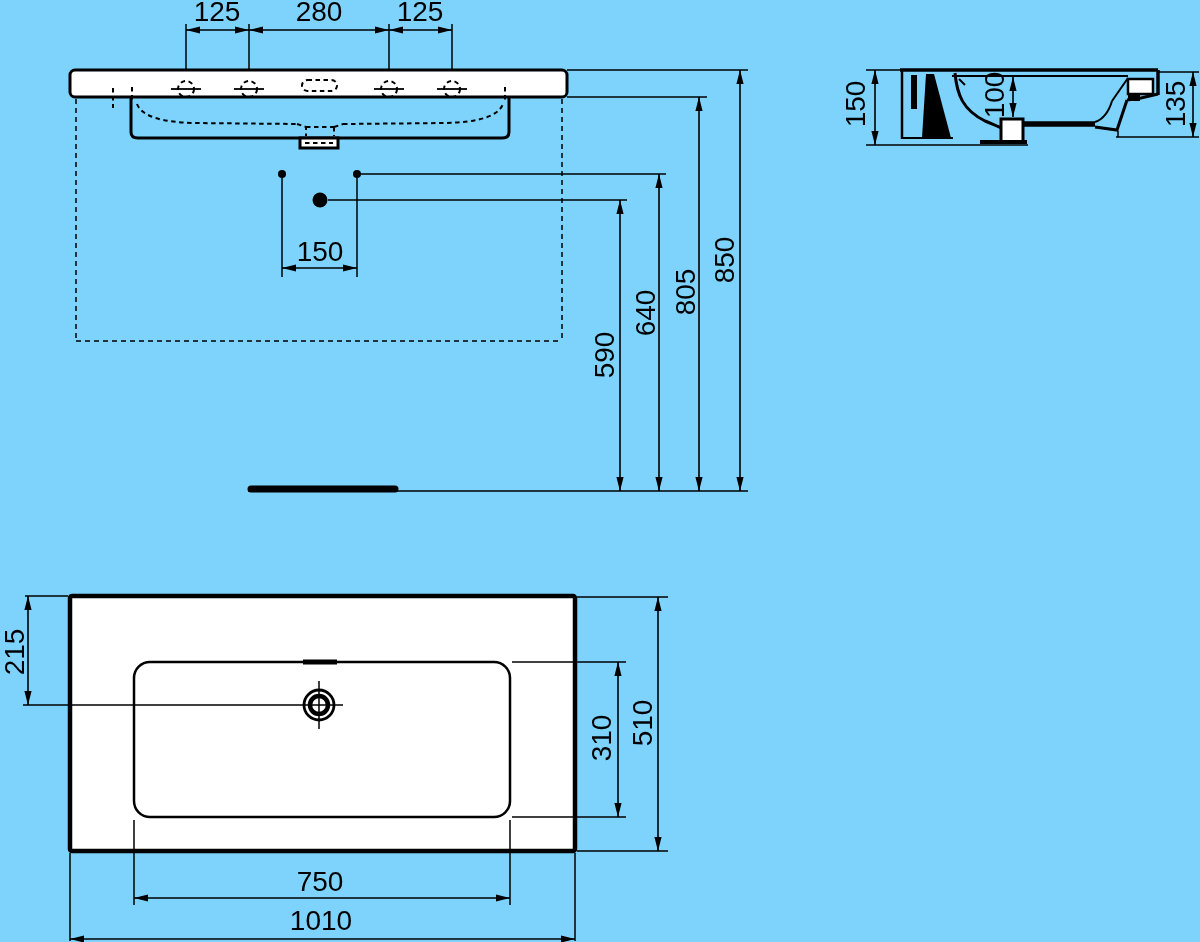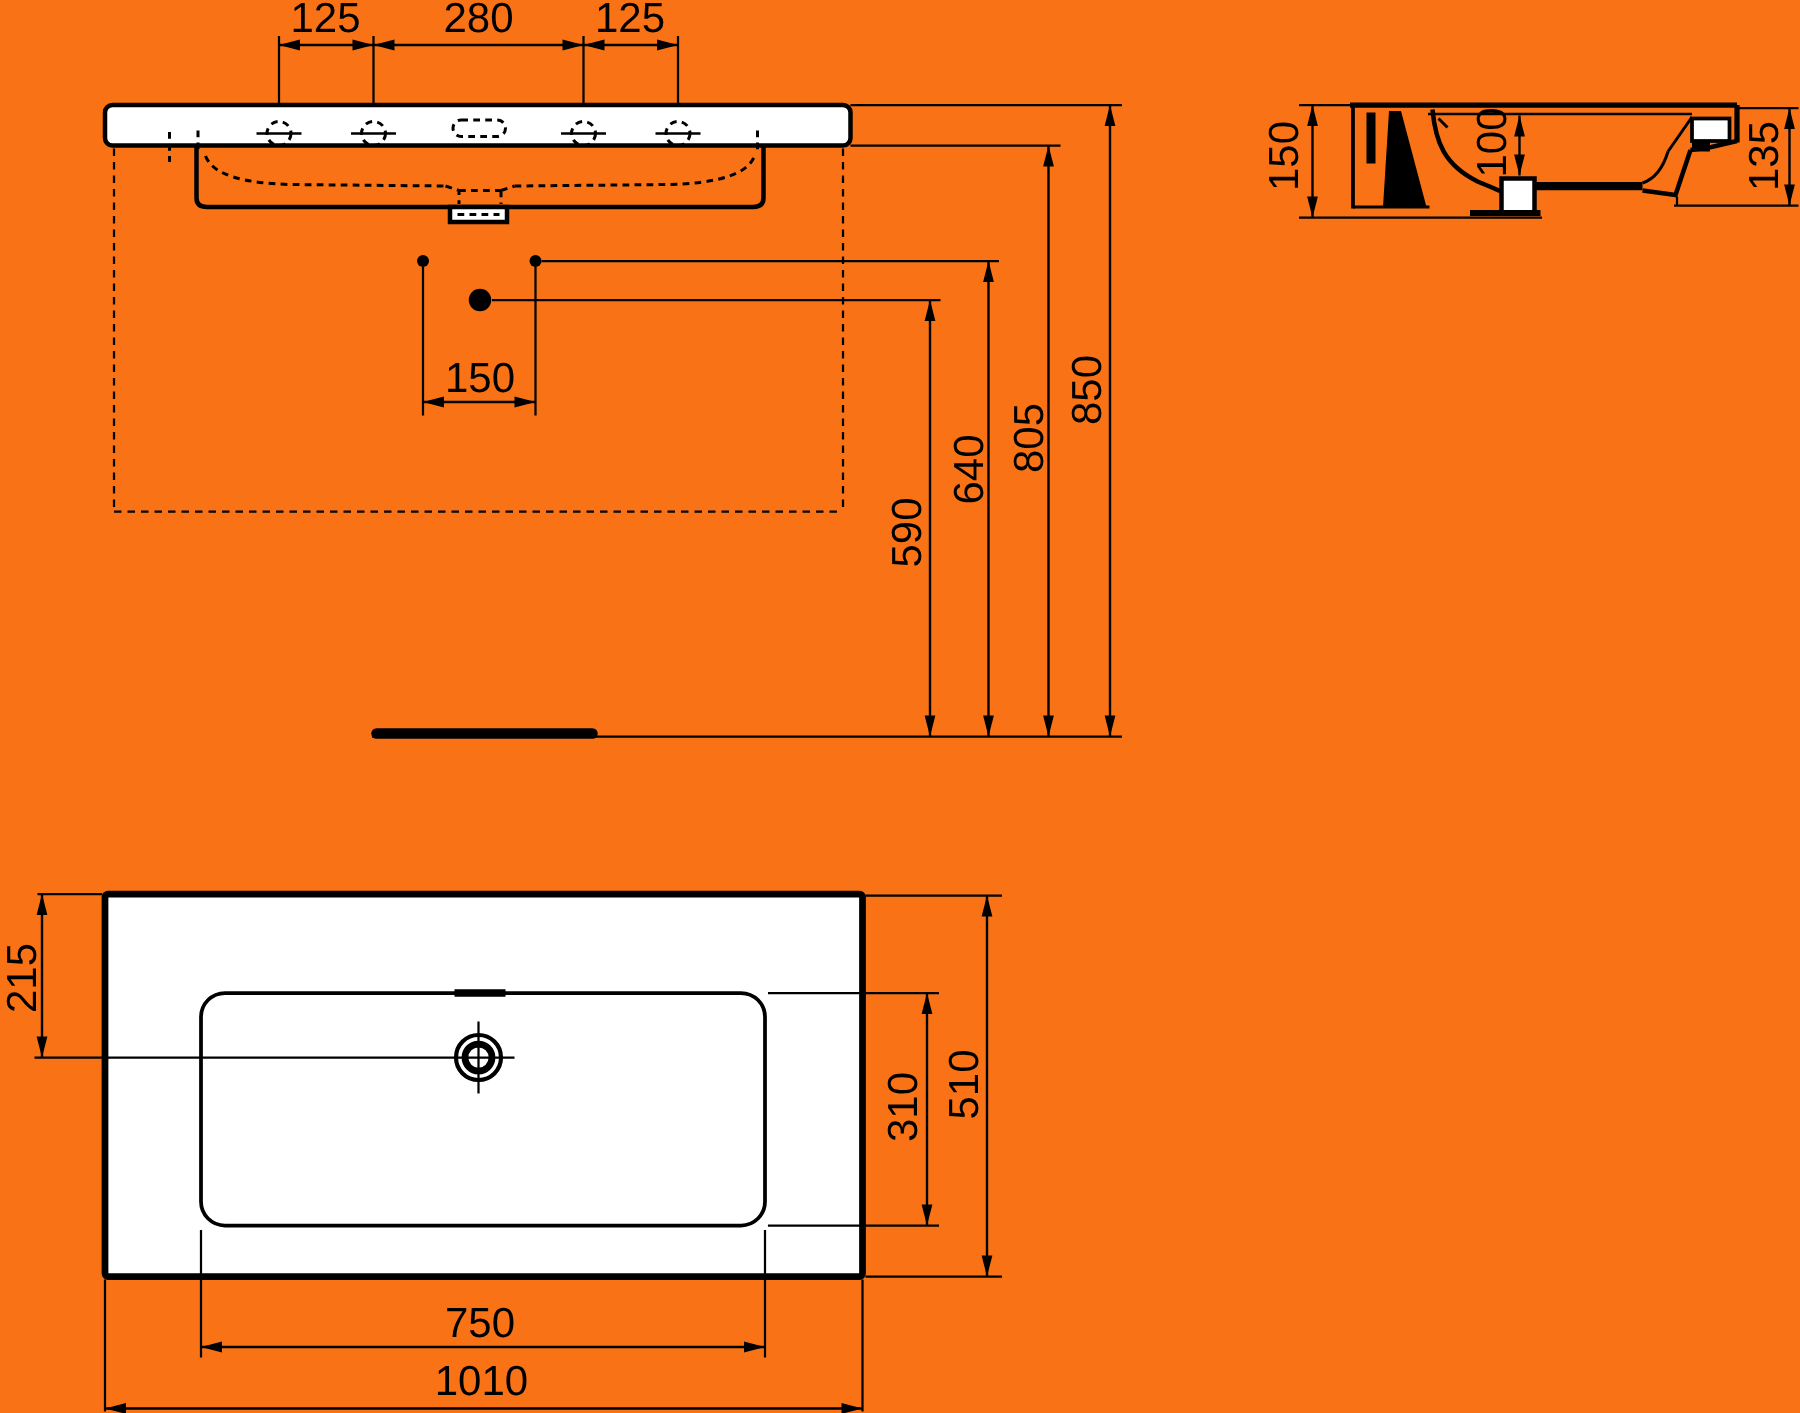--- a/index.html
+++ b/index.html
@@ -1,16 +1,16 @@
 <!DOCTYPE html>
 <html><head>
 <meta charset="utf-8">
 <style>
   html,body{margin:0;padding:0;background:#ffffff;}
-  .stage{position:relative;width:1200px;height:942px;background:#f97316;overflow:hidden;}
+  .stage{position:relative;width:1200px;height:942px;background:#7dd3fc;overflow:hidden;}
   svg{display:block;}
   .thin{stroke:#000;stroke-width:1.5;fill:none;}
   .t18{stroke:#000;stroke-width:1.8;fill:none;}
   .med{stroke:#000;stroke-width:2;fill:none;}
   .m25{stroke:#000;stroke-width:2.5;fill:none;}
   .thick{stroke:#000;stroke-width:3;fill:none;}
   .t35{stroke:#000;stroke-width:3.5;fill:none;}
   .xthick{stroke:#000;stroke-width:4.5;fill:none;}
   .dash{stroke-dasharray:5 4;}
   .dash2{stroke-dasharray:4.5 3.5;}

